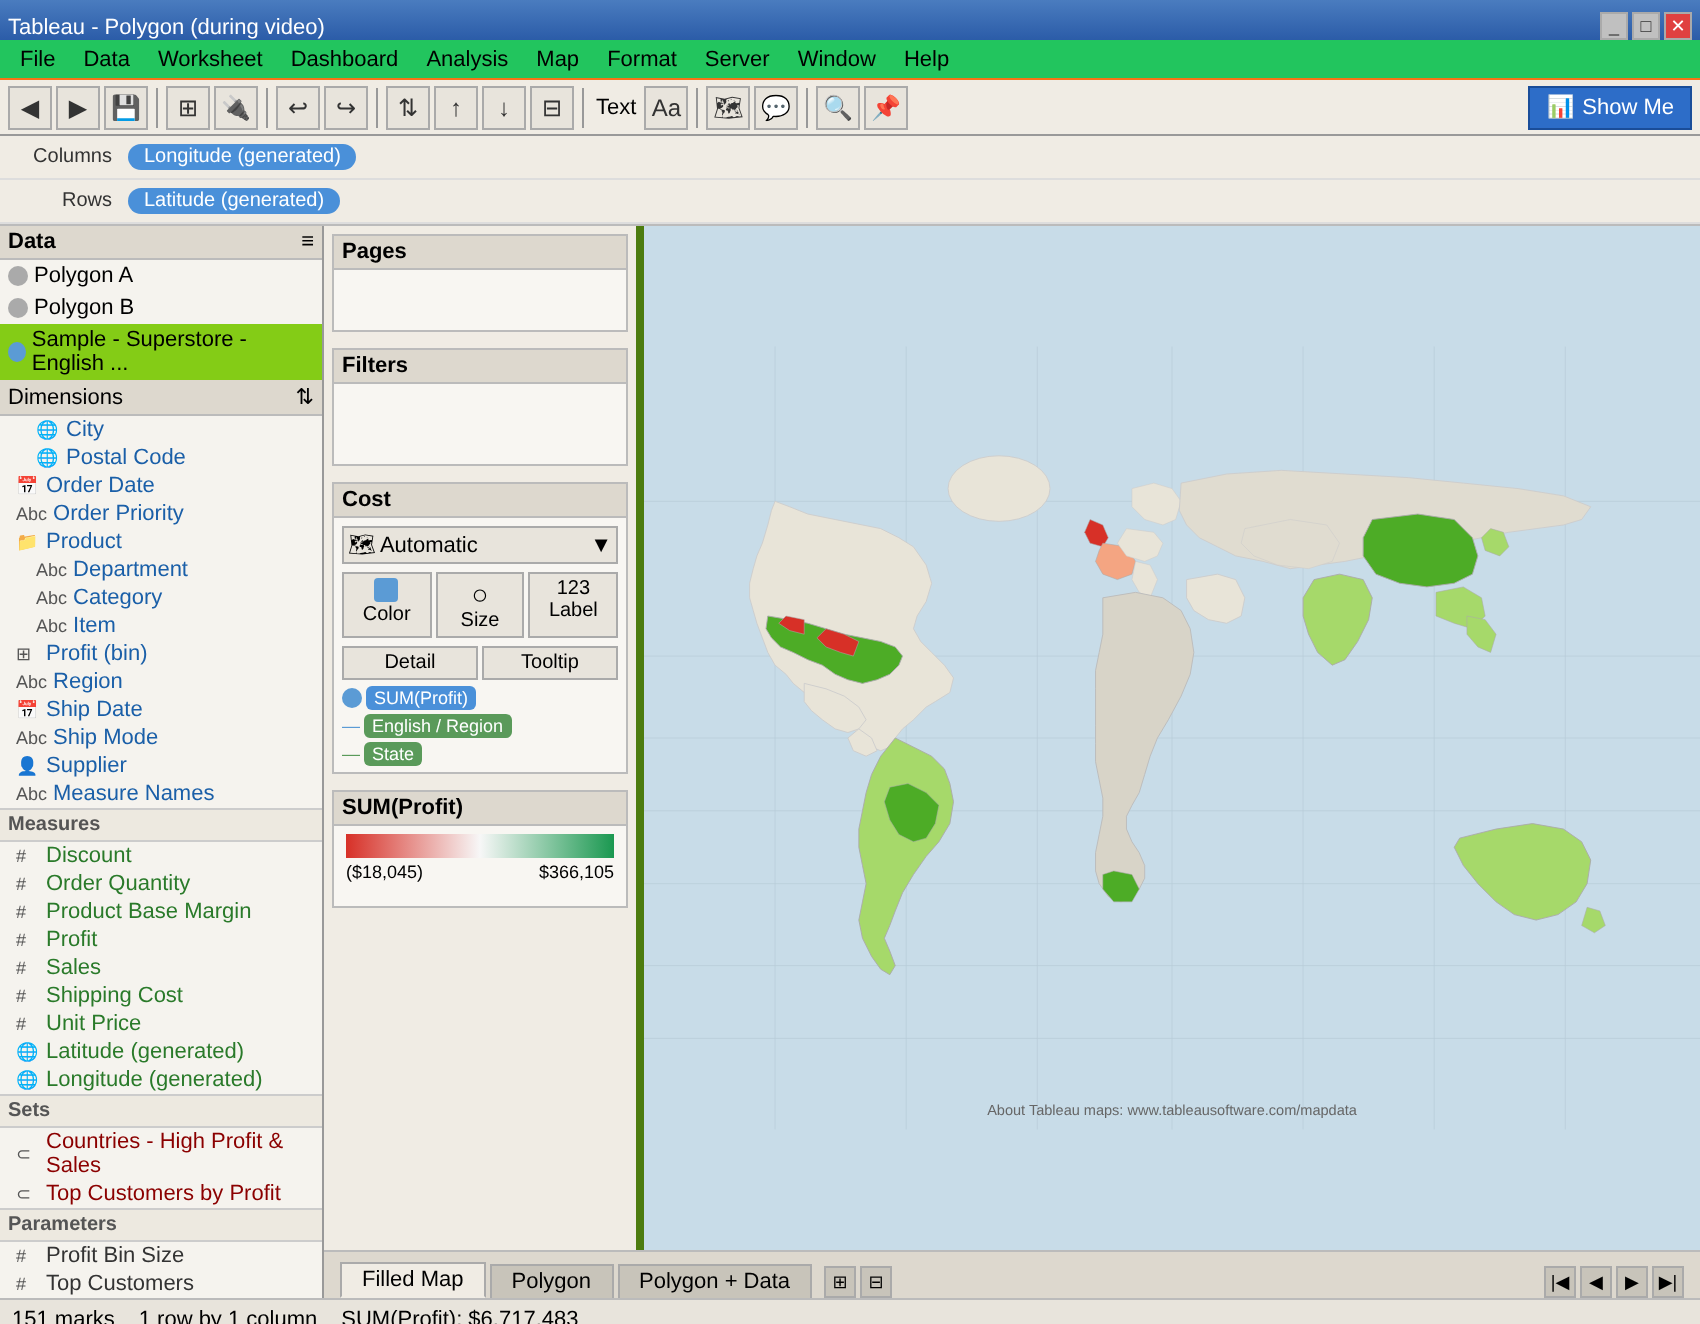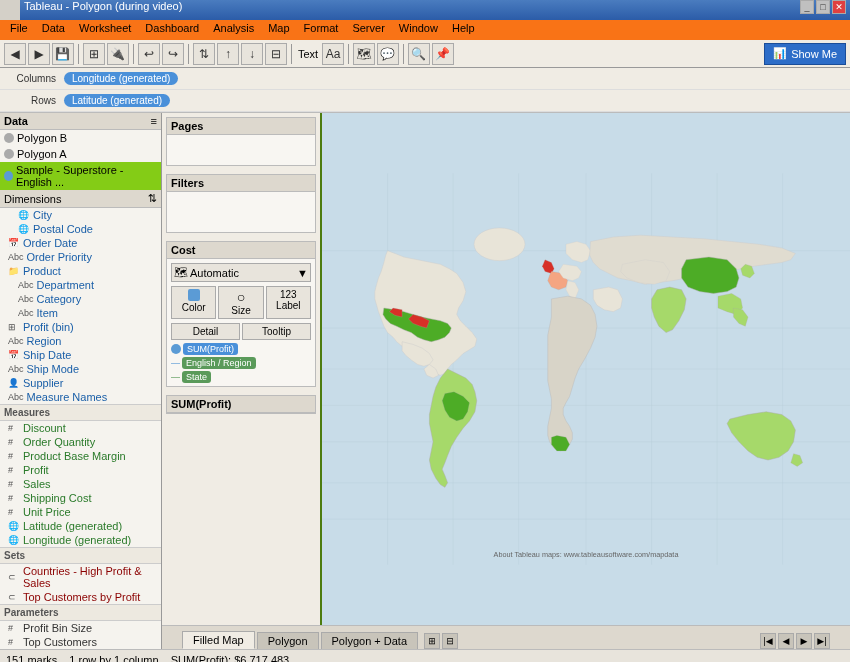--- a/index.html
+++ b/index.html
@@ -4,38 +4,37 @@
   <style>
     * { box-sizing: border-box; margin: 0; padding: 0; }
     body { font-family: 'Segoe UI', Tahoma, Geneva, Verdana, sans-serif; font-size: 11px; background: #d4d0c8; overflow: hidden; }
 
     
     .title-bar {
       background: linear-gradient(to bottom, #4a7cbf, #2b5ca8);
       color: white;
       height: 20px;
       display: flex;
-      align-items: flex-start;
+      align-items: flex-end;
       justify-content: space-between;
       padding: 0 4px;
       font-size: 11px;
-      margin-left: 20px;
     }
     .title-bar-buttons { display: flex; gap: 2px; }
     .title-bar-btn { width: 14px; height: 14px; border: 1px solid #aaa; cursor: pointer; font-size: 9px; display: flex; align-items: center; justify-content: center; background: #c0c0c0; color: #333; }
 
     
     .menu-bar {
-      background: #f97316;
+      background: #22c55e;
       height: 20px;
       display: flex;
       align-items: center;
       padding: 0 4px;
       gap: 2px;
-      border-bottom: 5px solid #f97316;
+      border-bottom: 1px solid #f97316;
     }
     .menu-item { padding: 2px 6px; cursor: pointer; font-size: 11px; color: #000; }
 
     
     .toolbar {
       background: #f0ece4;
       height: 28px;
       display: flex;
       align-items: center;
       padding: 0 4px;
@@ -146,21 +145,21 @@
       min-height: 20px;
     }
     .pill-blue { background: #4a90d9; color: white; border-radius: 10px; padding: 1px 8px; font-size: 10px; }
 
     
     .cards-area {
       display: flex;
       flex-direction: column;
       width: 160px;
       background: #f0ece4;
-      border-right: 2px solid #4d7c0f;
+      border-right: 4px solid #4d7c0f;
       overflow-y: auto;
     }
     .card {
       border: 1px solid #bbb;
       margin: 4px;
       background: #f8f6f2;
     }
     .card-header {
       background: #ddd8ce;
       padding: 2px 4px;
@@ -229,21 +228,21 @@
       overflow: hidden;
     }
     .map-svg { width: 100%; height: 100%; }
 
     
     .bottom-tabs {
       height: 24px;
       background: #ddd8ce;
       display: flex;
       align-items: flex-end;
-      padding: 0 20px;
+      padding: 0 8px;
       gap: 2px;
       border-top: 1px solid #bbb;
     }
     .tab-btn {
       padding: 2px 10px;
       background: #c8c4ba;
       border: 1px solid #aaa;
       border-bottom: none;
       cursor: pointer;
       font-size: 11px;
@@ -366,25 +365,25 @@
 <div class="content-wrapper">
 
   <div class="left-panel">
     <div class="panel-section-header">
       <span>Data</span>
       <span>≡</span>
     </div>
 
     <div class="data-source-item">
       <span class="conn-icon" style="background:#aaa;"></span>
-      <span>Polygon B</span>
+      <span>Polygon A</span>
     </div>
     <div class="data-source-item">
       <span class="conn-icon" style="background:#aaa;"></span>
-      <span>Polygon A</span>
+      <span>Polygon B</span>
     </div>
     <div class="data-source-item active">
       <span class="conn-icon" style="background:#5b9bd5;"></span>
       <span>Sample - Superstore - English ...</span>
     </div>
     <div class="dim-header">
       <span>Dimensions</span>
       <span>⇅</span>
     </div>
     <div class="left-scroll">
@@ -586,20 +585,27 @@
 
             <div class="marks-shelf-item">
               <span style="font-size:9px;color:#5a9a5a;">—</span>
               <span class="marks-pill marks-pill-green">State</span>
             </div>
           </div>
         </div>
 
         <div class="card">
           <div class="card-header">SUM(Profit)</div>
+          <div class="card-body">
+            <div class="legend-bar"></div>
+            <div class="legend-labels">
+              <span>($18,045)</span>
+              <span>$366,105</span>
+            </div>
+          </div>
         </div>
       </div>
 
       <div class="map-area">
         <svg class="map-svg" viewBox="0 0 580 430" xmlns="http://www.w3.org/2000/svg">
 
           <rect width="580" height="430" fill="#c8dce8"></rect>
 
           <line x1="0" y1="85" x2="580" y2="85" stroke="#b8ccd8" stroke-width="0.4"></line>
           <line x1="0" y1="170" x2="580" y2="170" stroke="#b8ccd8" stroke-width="0.4"></line>

